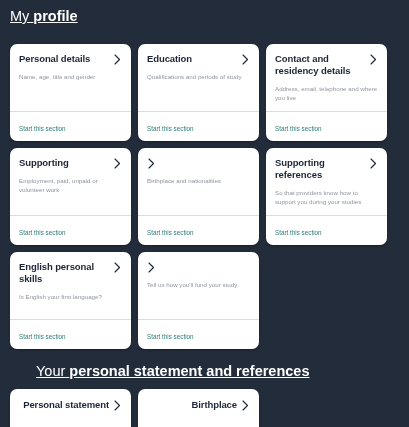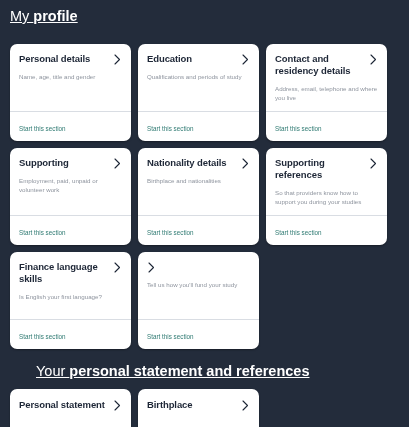--- a/index.html
+++ b/index.html
@@ -120,21 +120,21 @@
   }
 
   .card-sm {
     background: #ffffff;
     border-radius: 7px;
     width: 121px;
     height: 60px;
     padding: 10px 9px 0 9px;
     box-shadow: 0 1px 2px rgba(0,0,0,0.35);
   }
-  .card-sm .card-title-row { align-items: center; }
+  .card-sm .card-title-row { align-items: center; justify-content: flex-end; }
 </style>
 </head>
 <body>
 
 <div class="page">
 
   <h1 class="section-heading" id="profile-heading"><span>My </span><span class="strong">profile</span></h1>
 
   <div class="card-grid">
 
@@ -202,21 +202,20 @@
         <div class="card-desc">Employment, paid, unpaid or volunteer work</div>
       </div>
       <div class="card-footer">
         <a class="card-link" href="#">Start this section</a>
       </div>
     </div>
 
     <div class="card">
       <div class="card-body">
         <div class="card-title-row">
-          <div class="card-title">Nationality details</div>
           <span class="chev">
               <svg width="9" height="11" viewBox="0 0 9 11">
                 <path d="M2 1 L6.5 5.5 L2 10" stroke="#1d2636" stroke-width="1.1" fill="none" stroke-linecap="round" stroke-linejoin="round"></path>
               </svg>
             </span>
         </div>
         <div class="card-desc">Birthplace and nationalities</div>
       </div>
       <div class="card-footer">
         <a class="card-link" href="#">Start this section</a>
@@ -236,21 +235,21 @@
         <div class="card-desc">So that providers know how to support you during your studies</div>
       </div>
       <div class="card-footer">
         <a class="card-link" href="#">Start this section</a>
       </div>
     </div>
 
     <div class="card">
       <div class="card-body">
         <div class="card-title-row">
-          <div class="card-title">Finance language skills</div>
+          <div class="card-title">English personal skills</div>
           <span class="chev">
               <svg width="9" height="11" viewBox="0 0 9 11">
                 <path d="M2 1 L6.5 5.5 L2 10" stroke="#1d2636" stroke-width="1.1" fill="none" stroke-linecap="round" stroke-linejoin="round"></path>
               </svg>
             </span>
         </div>
         <div class="card-desc">Is English your first language?</div>
       </div>
       <div class="card-footer">
         <a class="card-link" href="#">Start this section</a>

